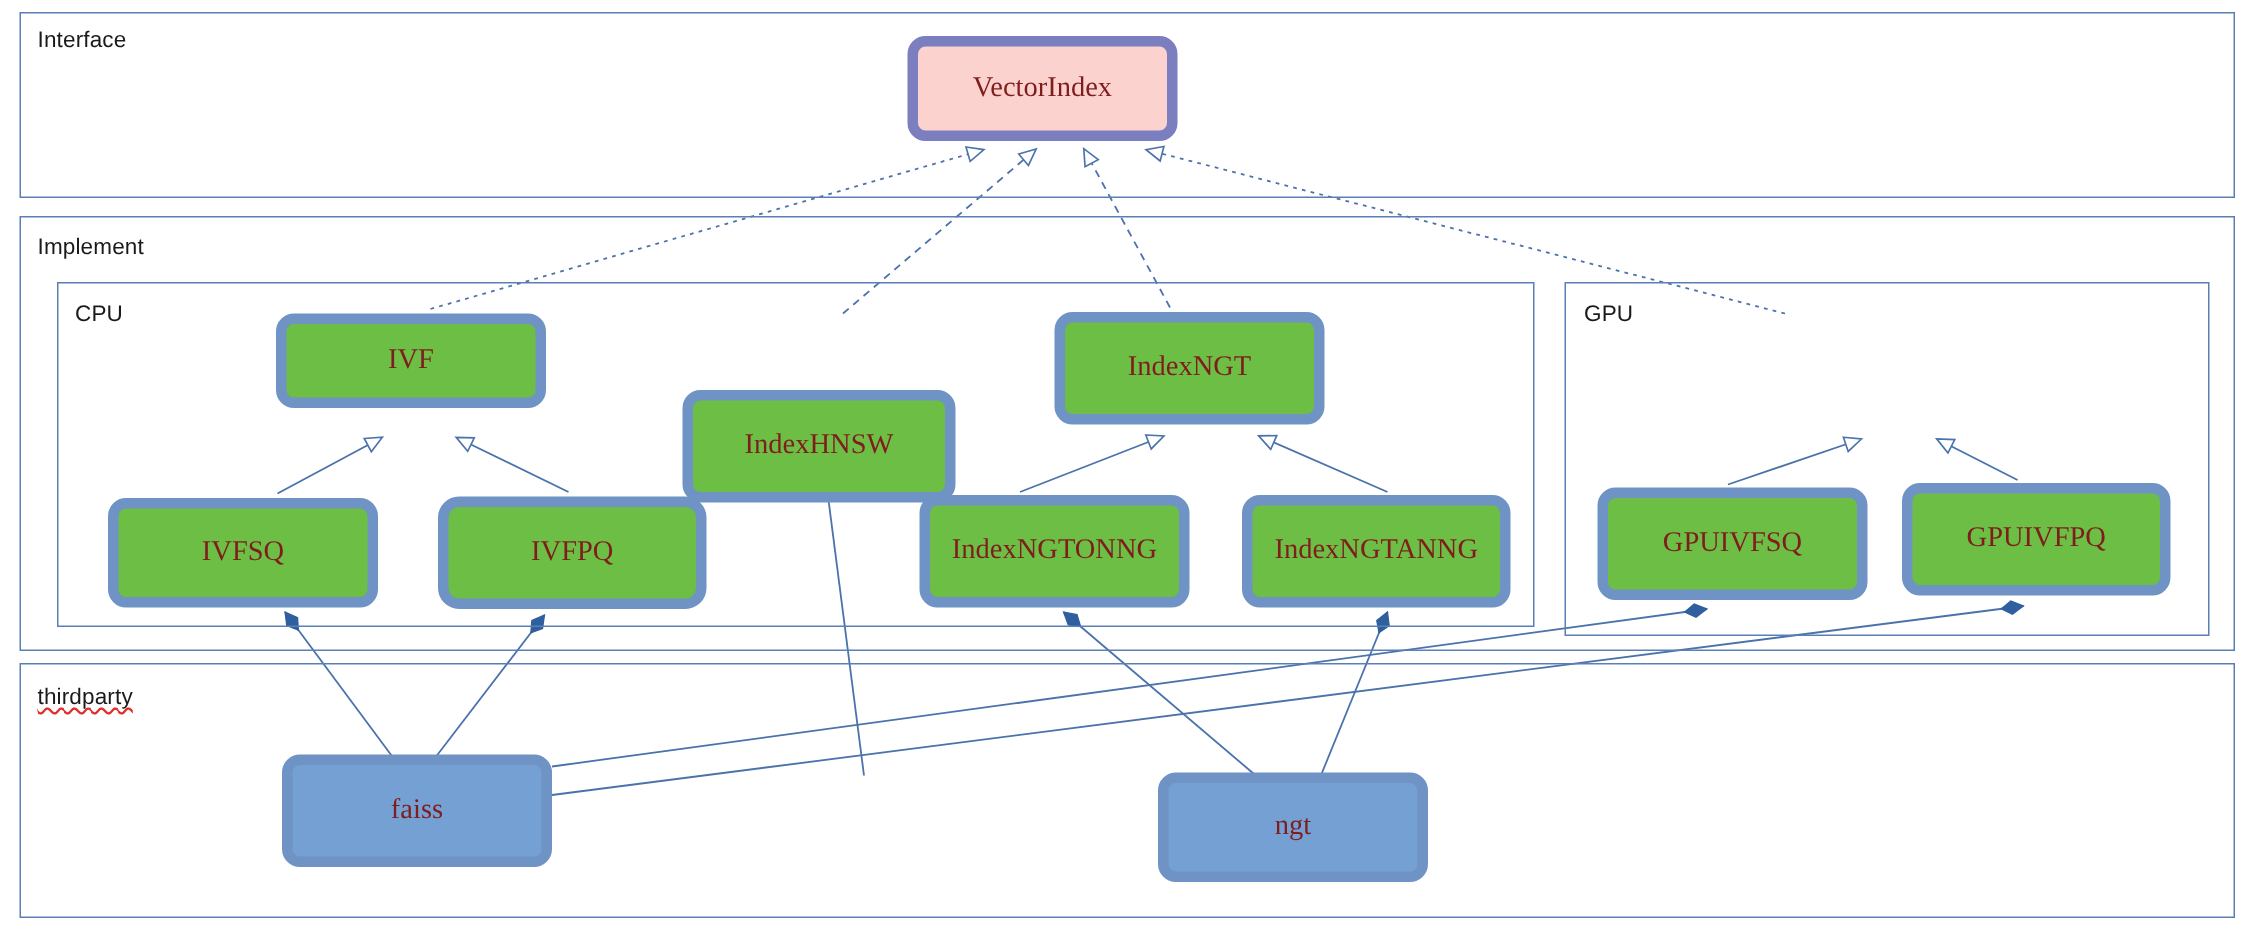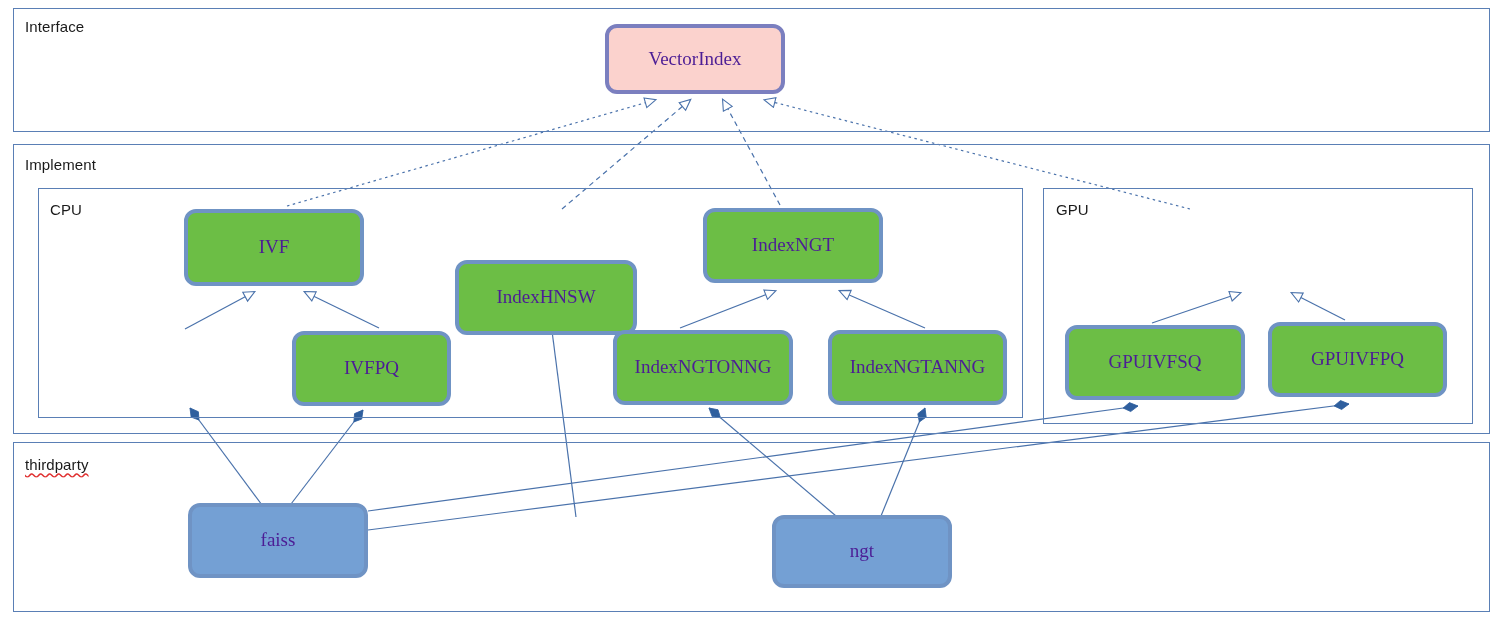--- a/index.html
+++ b/index.html
@@ -40,27 +40,27 @@
   }
   .panel-label.misspelled {
     text-decoration: underline wavy #e03030;
     text-decoration-skip-ink: none;
     text-underline-offset: 2px;
   }
   .node {
     position: absolute;
     box-sizing: border-box;
     border-radius: 12px;
-    border: 4px solid #a21caf;
+    border: 7px solid #a21caf;
     display: flex;
     align-items: center;
     justify-content: center;
     font-family: "Liberation Serif", serif;
     font-size: 19px;
-    color: #4c1d95;
+    color: #7f1d1d;
     text-align: center;
     line-height: 1.1;
     z-index: 5;
   }
   .node.green {
     background: #6CBE45;
     border-color: #6f93c4;
   }
   .node.blue {
     background: #74A0D4;
@@ -123,29 +123,30 @@
   <div class="panel-label" style="left:50px; top:201px;">CPU</div>
 
   <div class="panel" style="left:1043px; top:188px; width:430px; height:236px;"></div>
   <div class="panel-label" style="left:1056px; top:201px;">GPU</div>
 
   <div class="panel" style="left:13px; top:442px; width:1477px; height:170px;"></div>
   <div class="panel-label misspelled" style="left:25px; top:456px;">thirdparty</div>
 
   <div class="node pink" style="left:605px; top:24px; width:180px; height:70px;">VectorIndex</div>
 
-  <div class="node green" style="left:184px; top:209px; width:180px; height:77px;">IVF</div>
+  <div class="node green" style="left:184px; top:209px; width:180px; height:63px;">IVF</div>
 
   <div class="node green" style="left:455px; top:212px; width:182px; height:75px;margin-top:48px;">IndexHNSW</div>
 
   <div class="node green" style="left:703px; top:208px; width:180px; height:75px;">IndexNGT</div>
 
 
+  <div class="node green" style="left:72px; top:332px; width:180px; height:73px;">IVFSQ</div>
 
-  <div class="node green" style="left:292px; top:331px; width:159px; height:75px;">IVFPQ</div>
+  <div class="node green" style="left:292px; top:331px; width:179px; height:75px;border-radius:14px;">IVFPQ</div>
 
   <div class="node green" style="left:613px; top:330px; width:180px; height:75px;">IndexNGTONNG</div>
 
   <div class="node green" style="left:828px; top:330px; width:179px; height:75px;">IndexNGTANNG</div>
 
   <div class="node green" style="left:1268px; top:322px; width:179px; height:75px;">GPUIVFPQ</div>
 
   <div class="node green" style="left:1065px; top:325px; width:180px; height:75px;">GPUIVFSQ</div>
 
   <div class="node blue" style="left:188px; top:503px; width:180px; height:75px;">faiss</div>

